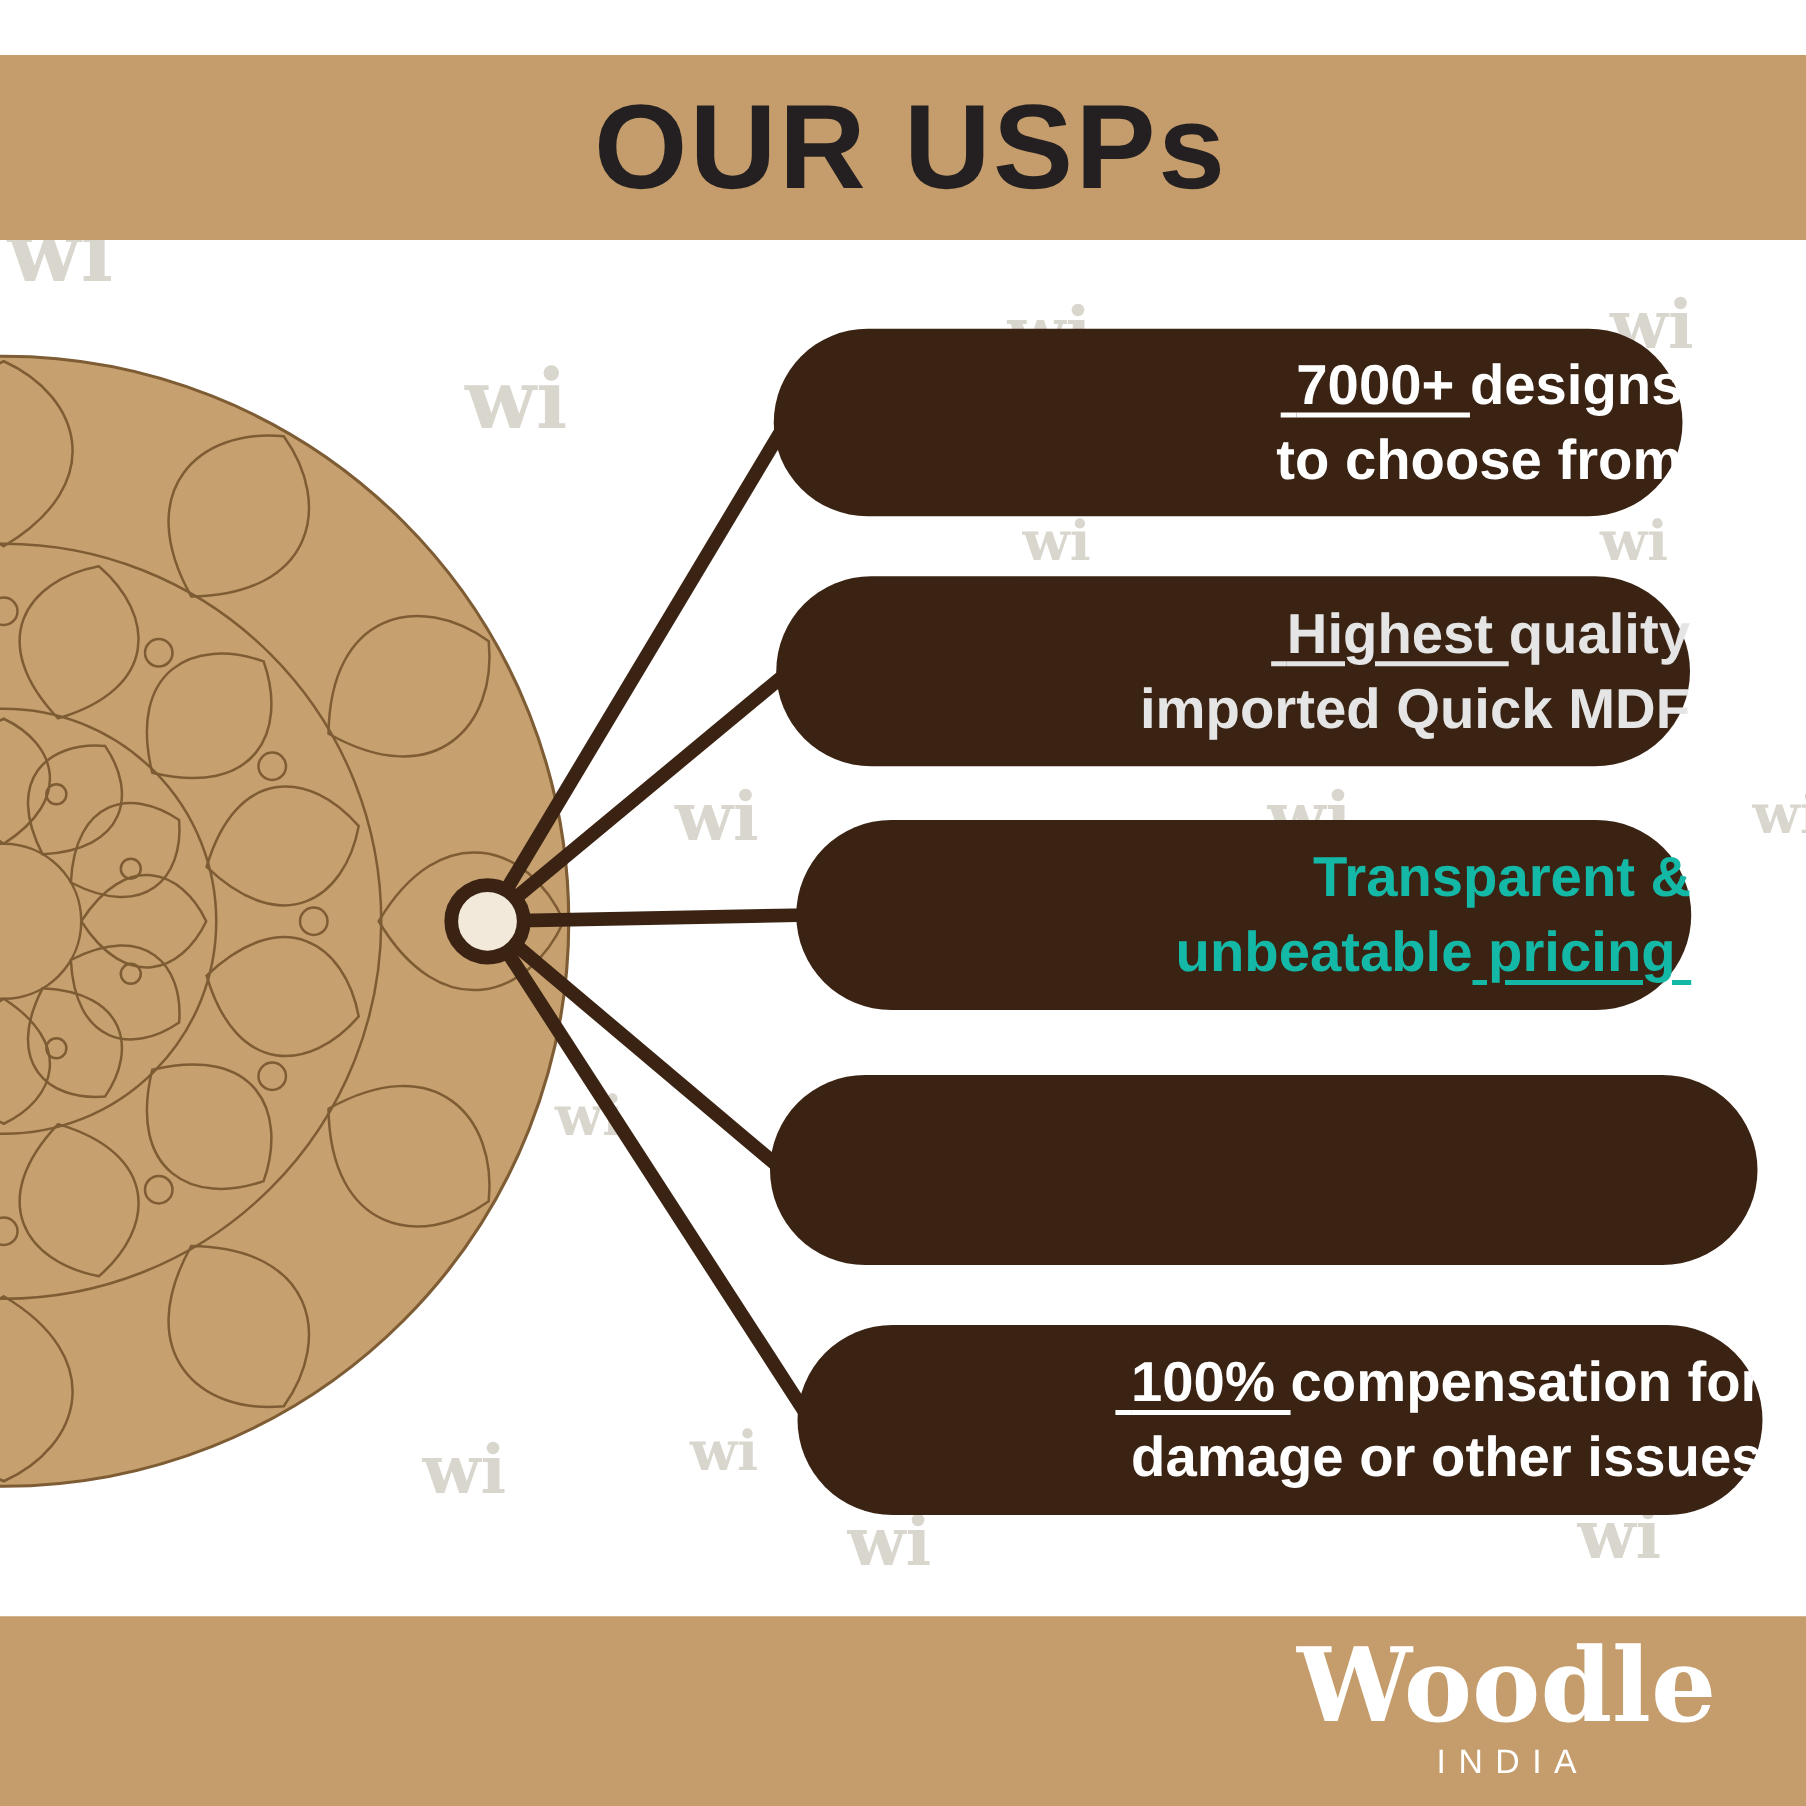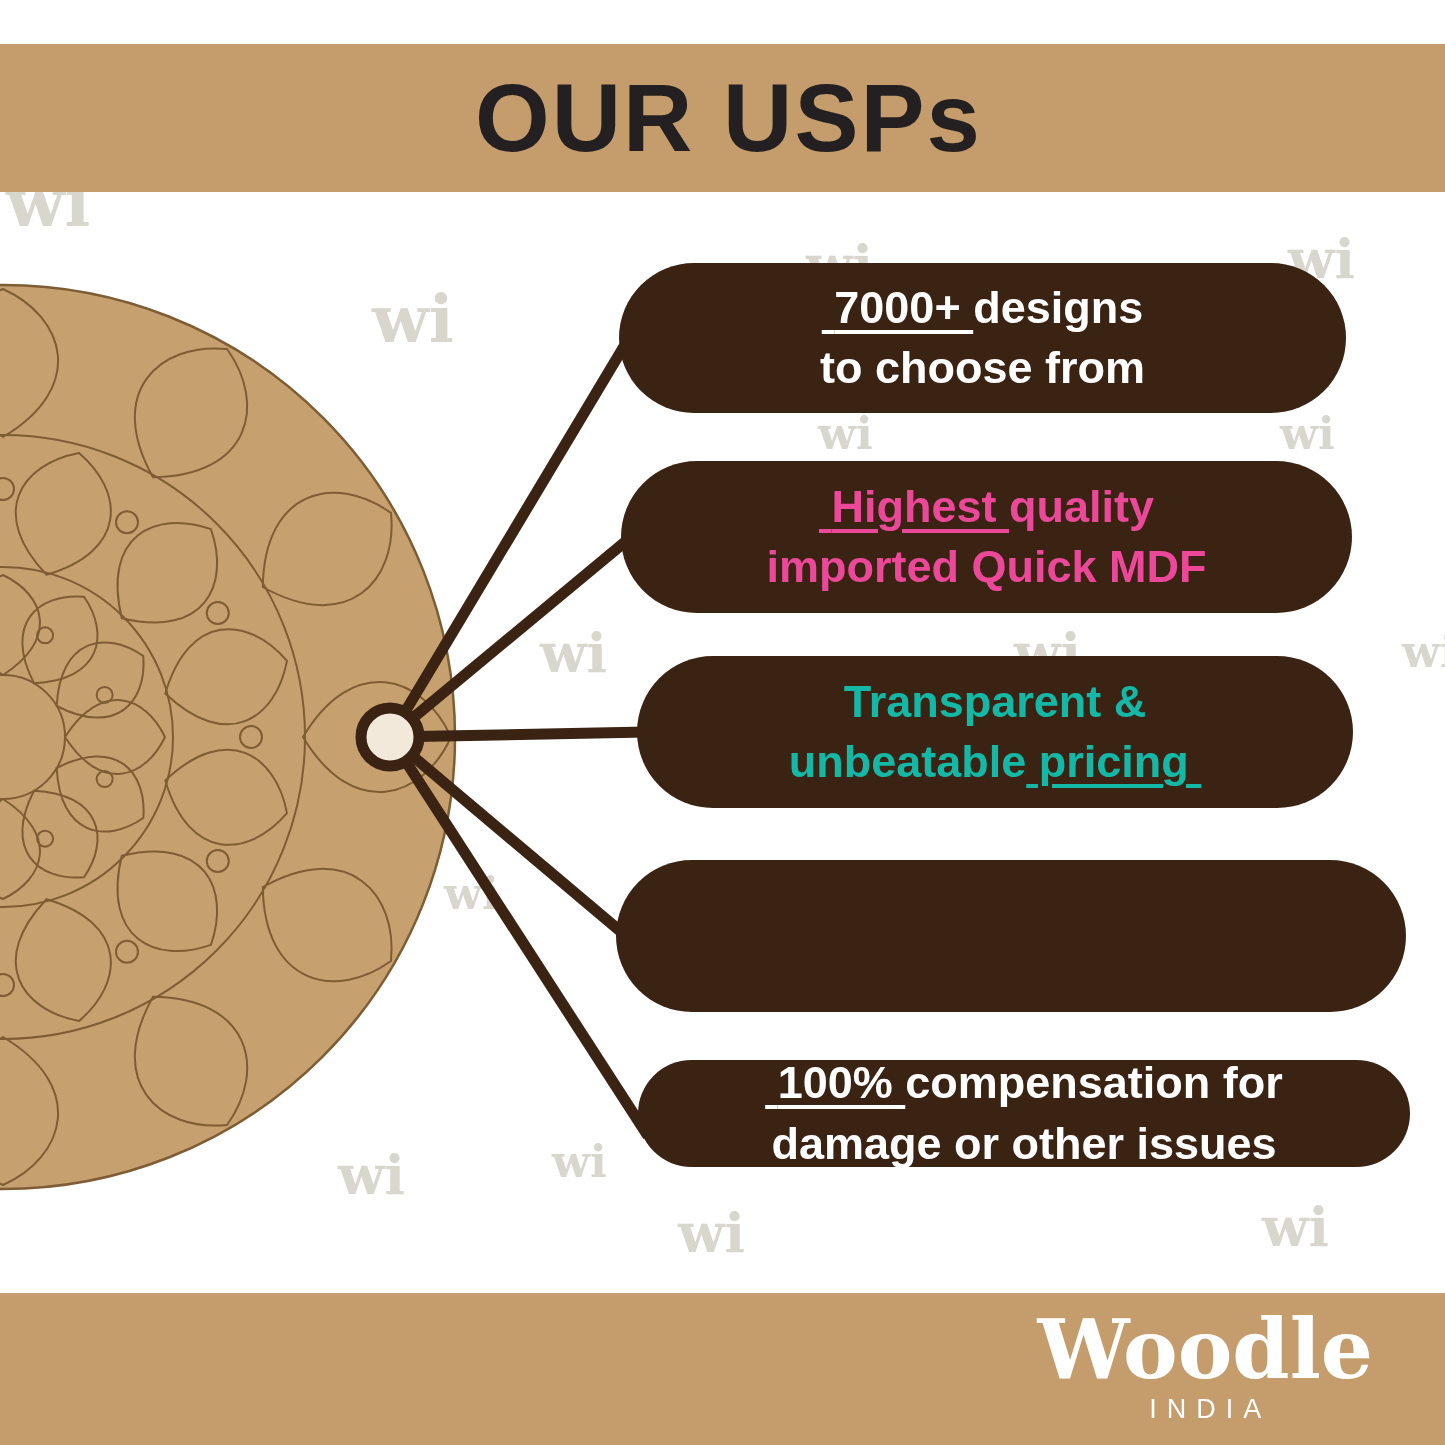--- a/index.html
+++ b/index.html
@@ -30,21 +30,21 @@
     line-height:1;
     user-select:none;
   }
   .art{position:absolute;left:0;top:0;z-index:2;pointer-events:none;}
   .pill-layer{position:absolute;inset:0;z-index:3;}
   .pill{
     position:absolute;
     background:#3A2313;
     border-radius:999px;
     color:#FFFFFF;
-    display:flex;flex-direction:column;align-items:center;justify-content:center;
+    display:flex;flex-direction:column;align-items:flex-end;justify-content:center;
     font-size:45px;font-weight:700;line-height:1.34;
     text-align:center;
   }
   .pline{white-space:pre-wrap;}
   .pline .u{
     text-decoration:underline;
     text-decoration-thickness:4px;
     text-underline-offset:7px;
   }
   .logo{
@@ -153,31 +153,31 @@
       <line x1="390" y1="737" x2="626" y2="936" stroke="#3A2313" stroke-width="11"></line>
       <line x1="390" y1="737" x2="648" y2="1136" stroke="#3A2313" stroke-width="11"></line>
       <circle cx="390" cy="737" r="29" fill="#F2E9DB" stroke="#3A2313" stroke-width="11"></circle>
     </svg>
 
   <div class="pill-layer" id="pills">
       <div class="pill" style="left: 619px; top: 263px; width: 727px; height: 150px; background: rgb(58, 35, 19); color: rgb(255, 255, 255);">
         <div class="pline"><span class="u"> 7000+ </span><span>designs</span></div>
         <div class="pline"><span>to choose from</span></div>
       </div>
-      <div class="pill" style="left: 621px; top: 461px; width: 731px; height: 152px; background: rgb(58, 35, 19); color: #ec4899;">
+      <div class="pill" style="left: 621px; top: 461px; width: 731px; height: 152px; background: rgb(58, 35, 19); color: #e5e5e5;">
         <div class="pline"><span class="u"> Highest </span><span>quality</span></div>
         <div class="pline"><span>imported Quick MDF</span></div>
       </div>
       <div class="pill" style="left: 637px; top: 656px; width: 716px; height: 152px; background: rgb(58, 35, 19); color: #14b8a6;">
         <div class="pline"><span>Transparent &amp;</span></div>
         <div class="pline"><span>unbeatable</span><span class="u"> pricing </span></div>
       </div>
       <div class="pill" style="left: 616px; top: 860px; width: 790px; height: 152px; background: rgb(58, 35, 19); color: rgb(255, 255, 255);">
       </div>
-      <div class="pill" style="left: 638px; top: 1060px; width: 772px; height: 107px; background: rgb(58, 35, 19); color: rgb(255, 255, 255);">
+      <div class="pill" style="left: 638px; top: 1060px; width: 772px; height: 152px; background: rgb(58, 35, 19); color: rgb(255, 255, 255);">
         <div class="pline"><span class="u"> 100% </span><span>compensation for</span></div>
         <div class="pline"><span>damage or other issues</span></div>
       </div>
     </div>
 
   <div class="band band-top" style="background: rgb(197, 157, 108);">
     <h1 class="title" style="color: rgb(36, 31, 32); margin-left: 12px;">OUR USPs</h1>
   </div>
 
   <div class="band band-bottom" style="background: rgb(197, 157, 108);"></div>

